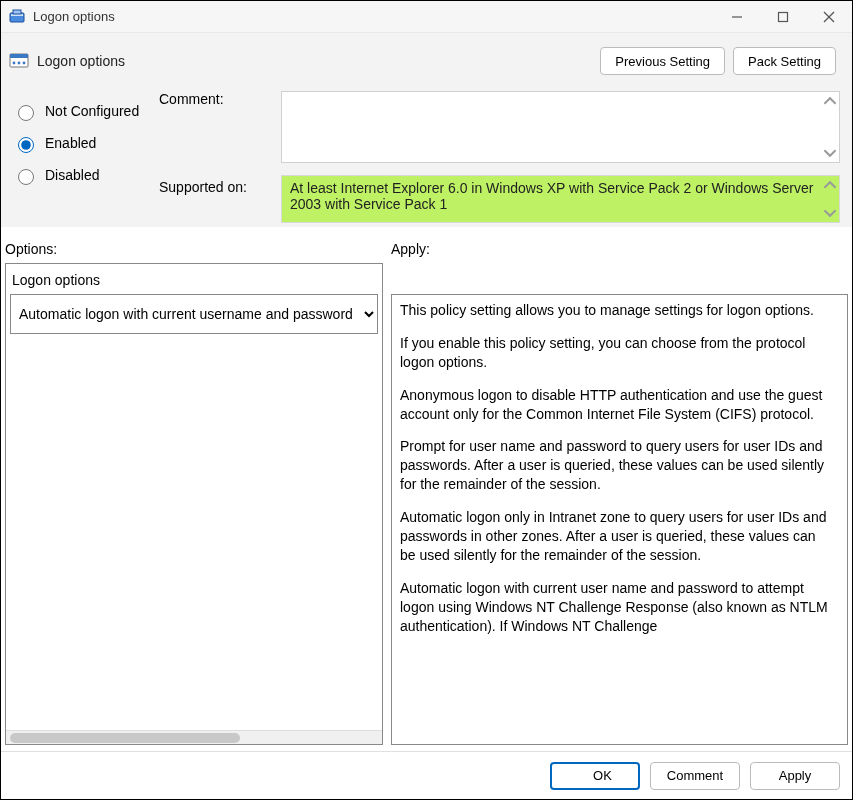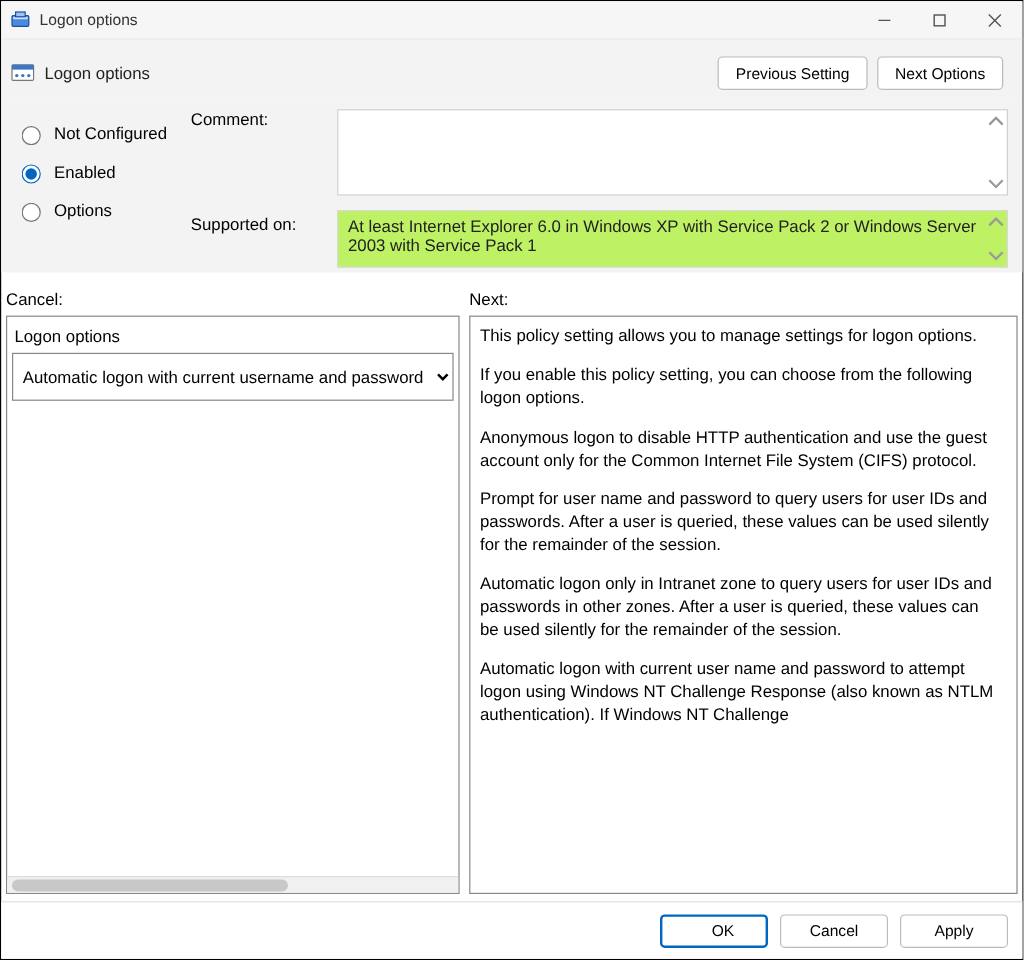--- a/index.html
+++ b/index.html
@@ -174,20 +174,21 @@
     height: 10px; width: 230px;
     background: #c8c8c8; border-radius: 5px;
   }
   .help-pane {
     flex: 1;
     position: relative;
     padding: 6px 18px 6px 8px;
     font-size: 14px;
     line-height: 1.35;
     overflow-y: auto;
+    margin-top: 31px;
   }
   .help-pane p { margin: 0 0 14px 0; }
   
   .footer {
     height: 48px;
     border-top: 1px solid #e0e0e0;
     display: flex; align-items: center; justify-content: flex-end;
     gap: 10px;
     padding: 0 12px;
     background: #fff;
@@ -232,36 +233,36 @@
           <rect x="1" y="3" width="18" height="13" rx="1" fill="#fff" stroke="#777"></rect>
           <rect x="1" y="3" width="18" height="4" fill="#3b78c4"></rect>
           <circle cx="5" cy="12" r="1.4" fill="#3b78c4"></circle>
           <circle cx="10" cy="12" r="1.4" fill="#3b78c4"></circle>
           <circle cx="15" cy="12" r="1.4" fill="#3b78c4"></circle>
         </svg>
     </span>
     <span class="policy-title">Logon options</span>
     <span class="grow"></span>
     <button class="btn">Previous Setting</button>
-    <button class="btn">Next Options</button>
+    <button class="btn">Pack Setting</button>
   </div>
 
   <div class="mid">
     <div class="radios">
       <label class="radio-row">
         <input type="radio" name="state" style="">
         <span>Not Configured</span>
       </label>
       <label class="radio-row">
         <input type="radio" name="state" checked="" style="">
         <span>Enabled</span>
       </label>
       <label class="radio-row">
         <input type="radio" name="state" style="">
-        <span>Options</span>
+        <span>Disabled</span>
       </label>
     </div>
     <div class="meta">
       <div class="meta-label">Comment:</div>
       <div class="comment-box">
         <span></span>
         <div class="fake-scroll">
           <span class="arrow">
               <svg viewBox="0 0 10 10">
                 <path d="M1 7 L5 3 L9 7" fill="none" stroke="currentColor" stroke-width="1.4"></path>
@@ -287,44 +288,44 @@
               <svg viewBox="0 0 10 10">
                 <path d="M1 3 L5 7 L9 3" fill="none" stroke="currentColor" stroke-width="1.4"></path>
               </svg>
             </span>
         </div>
       </div>
     </div>
   </div>
 
   <div class="labels-row">
-    <div class="left">Cancel:</div>
-    <div class="right">Next:</div>
+    <div class="left">Options:</div>
+    <div class="right">Apply:</div>
   </div>
 
   <div class="panels">
     <div class="options-pane">
       <div class="opt-label">Logon options</div>
       <select class="opt-select">
         <option selected="">Automatic logon with current username and password</option>
       </select>
       <div class="hscroll">
         <div class="thumb"></div>
       </div>
     </div>
 
     <div class="help-pane">
       <p>This policy setting allows you to manage settings for logon options.</p>
-      <p>If you enable this policy setting, you can choose from the following logon options.</p>
+      <p>If you enable this policy setting, you can choose from the protocol logon options.</p>
       <p>Anonymous logon to disable HTTP authentication and use the guest account only for the Common Internet File System (CIFS) protocol.</p>
       <p>Prompt for user name and password to query users for user IDs and passwords. After a user is queried, these values can be used silently for the remainder of the session.</p>
       <p>Automatic logon only in Intranet zone to query users for user IDs and passwords in other zones. After a user is queried, these values can be used silently for the remainder of the session.</p>
       <p>Automatic logon with current user name and password to attempt logon using Windows NT Challenge Response (also known as NTLM authentication). If Windows NT Challenge</p>
     </div>
   </div>
 
   <div class="footer">
     <button class="btn btn-primary">OK</button>
-    <button class="btn">Cancel</button>
+    <button class="btn">Comment</button>
     <button class="btn">Apply</button>
   </div>
 
 </div>
 
 </body></html>

